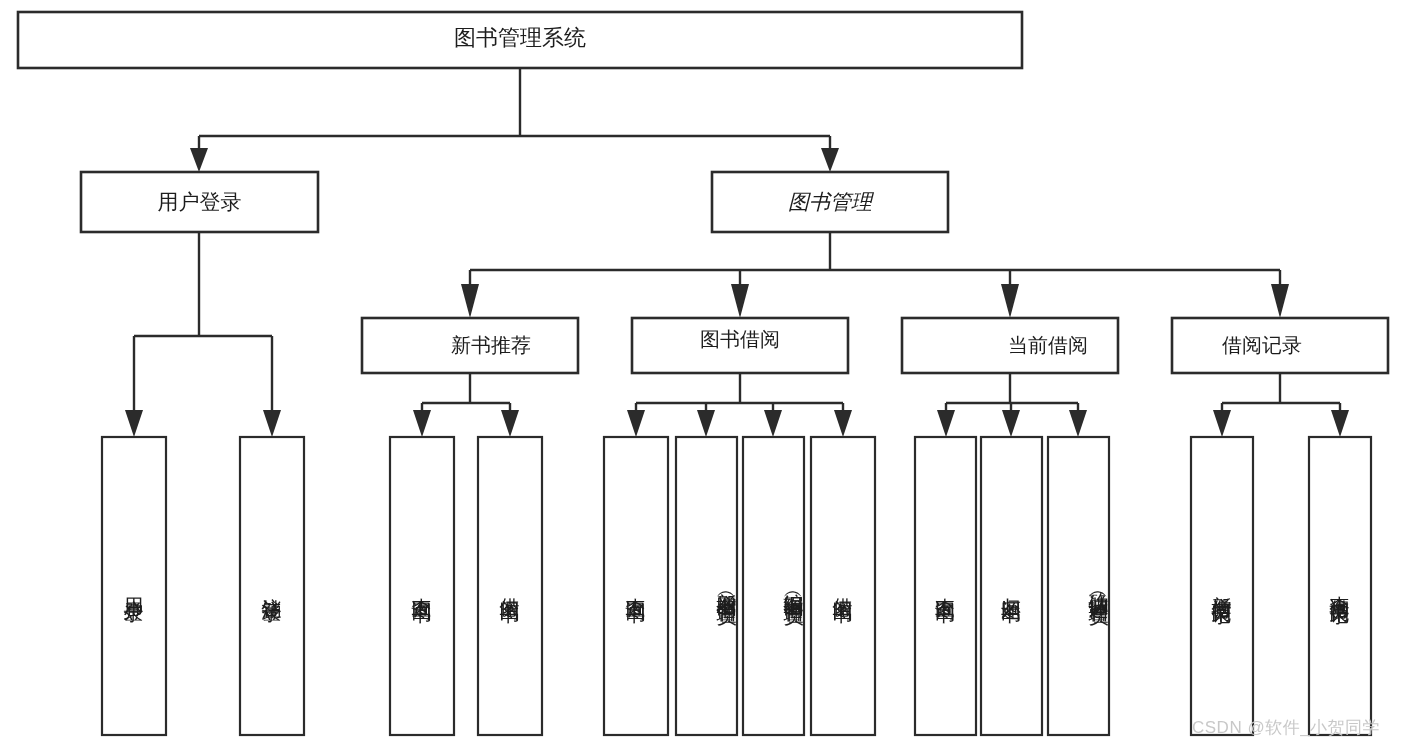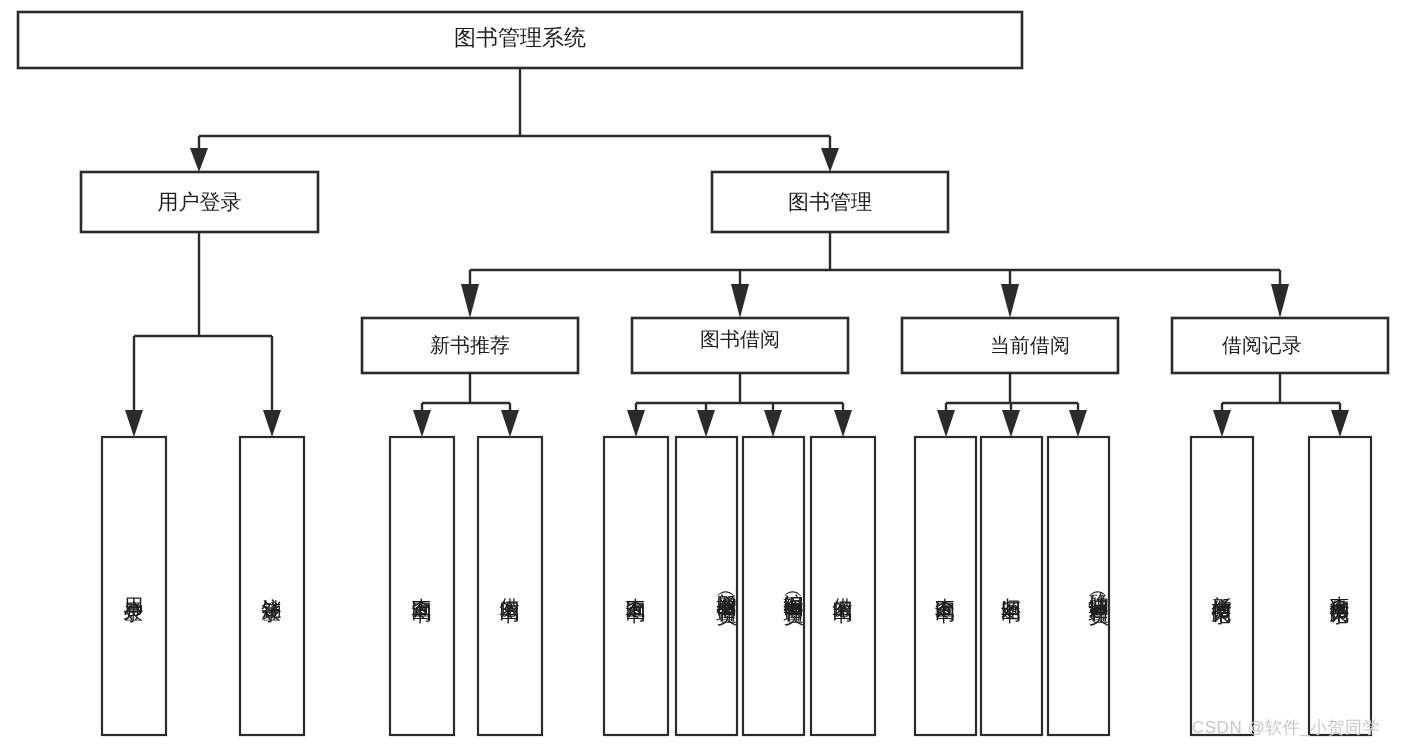--- a/index.html
+++ b/index.html
@@ -194,25 +194,25 @@
     <rect class="node-box-thin" x="981" y="437" width="61" height="298"></rect>
     <rect class="node-box-thin" x="1048" y="437" width="61" height="298"></rect>
 
     <rect class="node-box-thin" x="1191" y="437" width="62" height="298"></rect>
     <rect class="node-box-thin" x="1309" y="437" width="62" height="298"></rect>
   </svg>
 
   <div class="node-label-h root-label" style="left:18px; top:12px; width:1004px; height:52px;">图书管理系统</div>
 
   <div class="node-label-h l2-label" style="left:81px; top:172px; width:237px; height:60px;">用户登录</div>
-  <div class="node-label-h l2-label" style="left:712px; top:172px; width:236px; height:60px;">图书管理</div>
-
-  <div class="node-label-h l3-label" style="left:362px; top:318px; width:216px; height:55px;">新书推荐</div>
+  <div class="node-label-h l2-label" style="left:712px; top:172px; width:236px; height:60px;font-style:italic;">图书管理</div>
+
+  <div class="node-label-h l3-label" style="left:383px; top:318px; width:216px; height:55px;">新书推荐</div>
   <div class="node-label-h l3-label" style="left:632px; top:318px; width:216px; height:42px;">图书借阅</div>
-  <div class="node-label-h l3-label" style="left:902px; top:318px; width:256px; height:55px;">当前借阅</div>
+  <div class="node-label-h l3-label" style="left:902px; top:318px; width:256px; height:55px;padding-left:18px;">当前借阅</div>
   <div class="node-label-h l3-label" style="left:1172px; top:318px; width:180px; height:55px;">借阅记录</div>
 
   <div class="node-label-v leaf-label" style="left:102px; top:437px; width:64px; height:298px;">用户登录</div>
   <div class="node-label-v leaf-label" style="left:240px; top:437px; width:64px; height:298px;">注销登录</div>
 
   <div class="node-label-v leaf-label" style="left:390px; top:437px; width:64px; height:298px;">查询图书</div>
   <div class="node-label-v leaf-label" style="left:478px; top:437px; width:64px; height:298px;">借阅图书</div>
 
   <div class="node-label-v leaf-label" style="left:604px; top:437px; width:64px; height:298px;">查询图书</div>
   <div class="node-label-v leaf-label" style="left:676px; top:437px; width:61px; height:298px; align-items:flex-start;">新增图书（管理员）</div>

